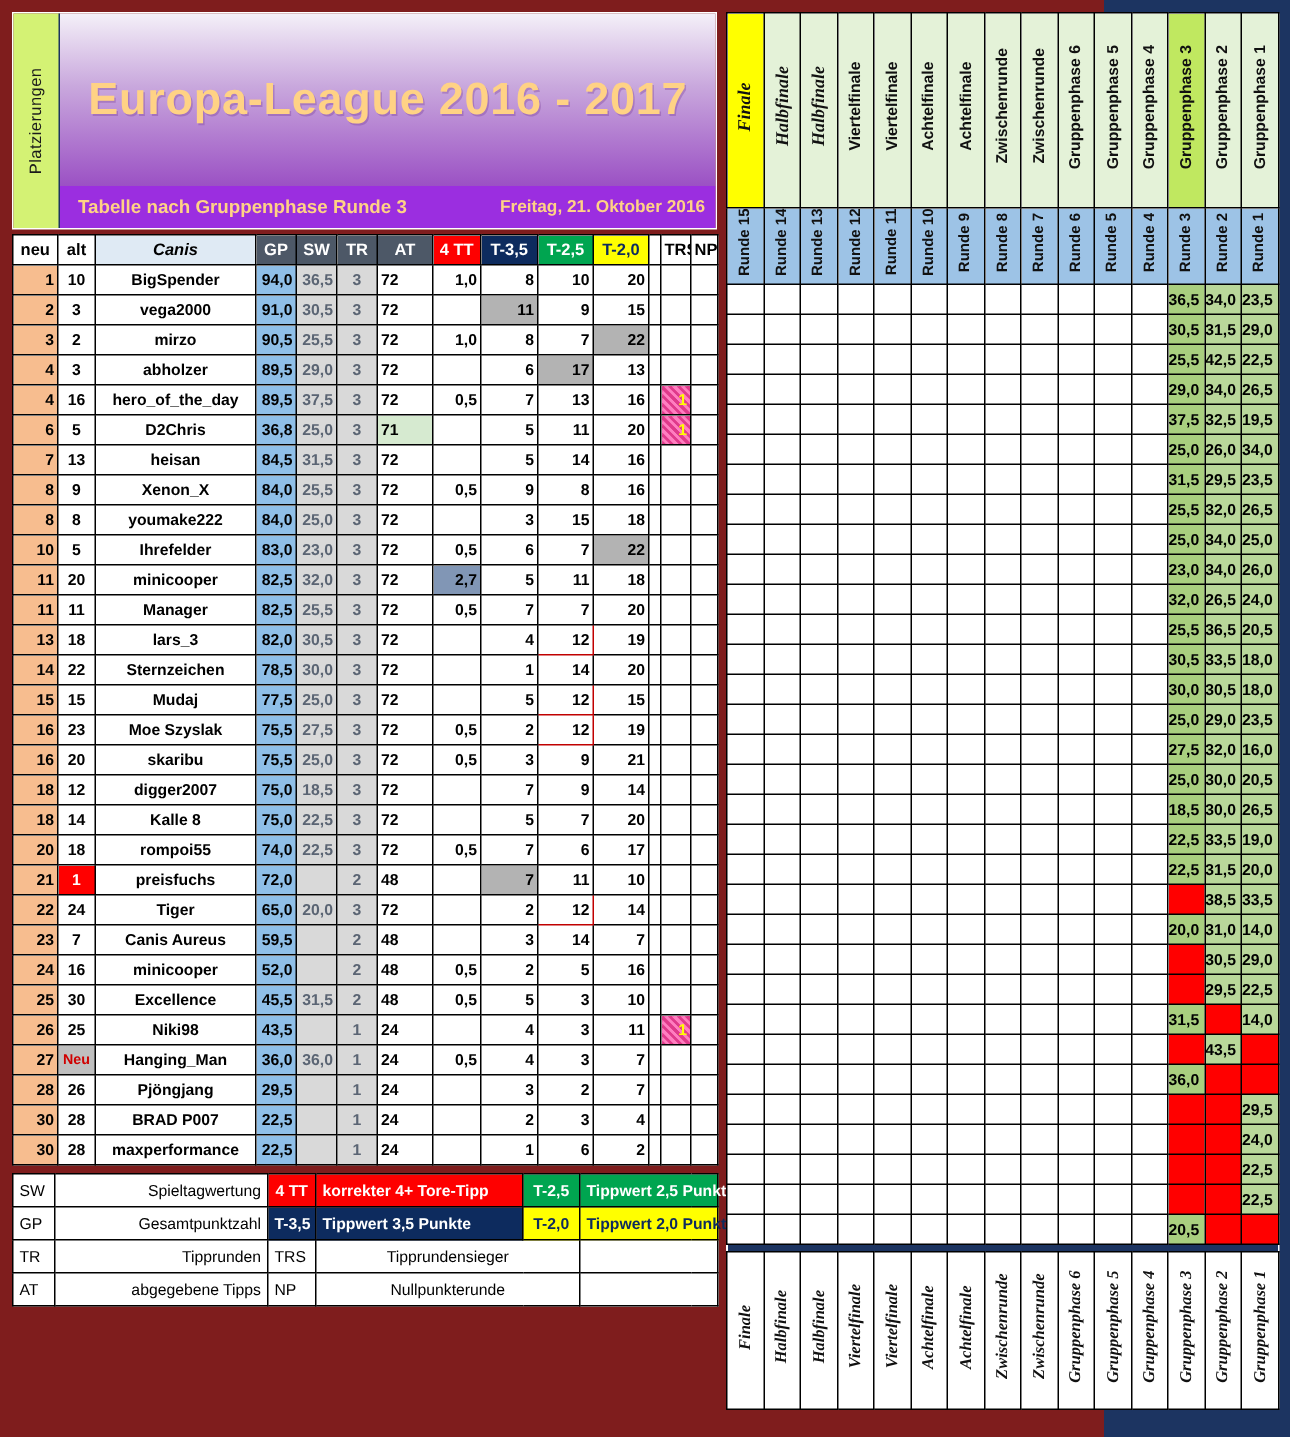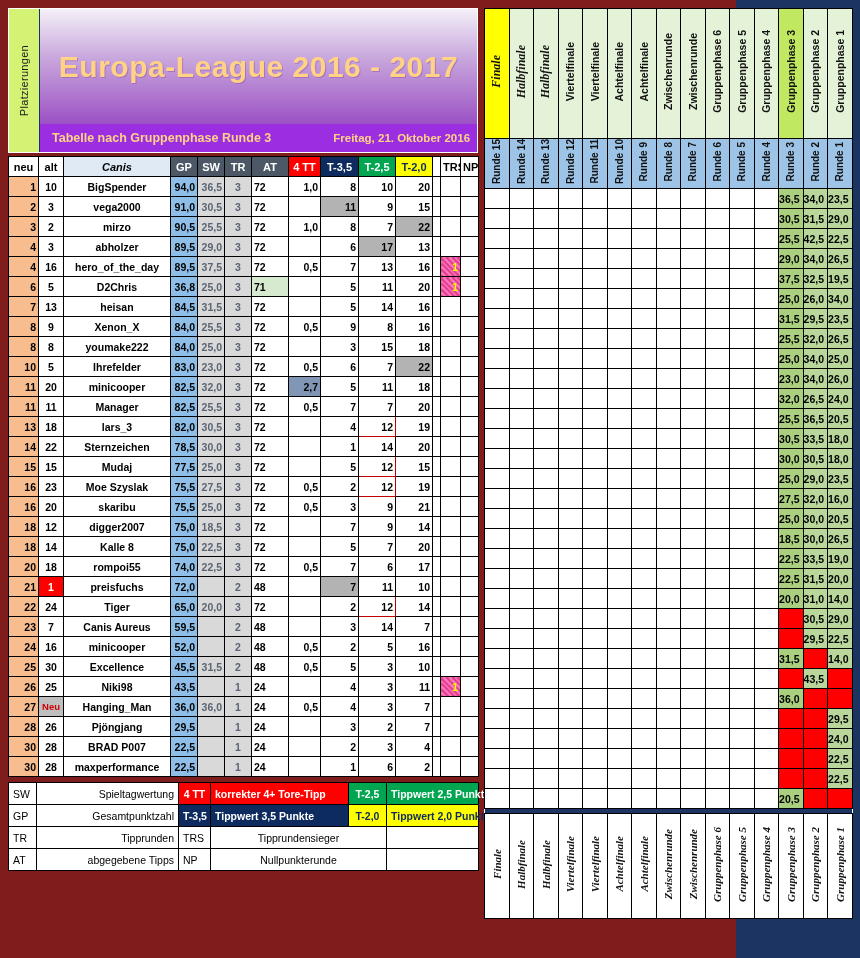--- a/index.html
+++ b/index.html
@@ -1074,20 +1074,37 @@
             <td class="rt-cell"></td>
             <td class="rt-cell"></td>
             <td class="rt-cell"></td>
             <td class="rt-cell"></td>
             <td class="rt-cell"></td>
             <td class="rt-cell"></td>
             <td class="rt-cell"></td>
             <td class="rt-cell"></td>
             <td class="rt-cell"></td>
             <td class="rt-cell"></td>
+            <td class="rt-cell red"></td>
+            <td class="rt-cell val">38,5</td>
+            <td class="rt-cell val">33,5</td>
+          </tr>
+          <tr>
+            <td class="rt-cell"></td>
+            <td class="rt-cell"></td>
+            <td class="rt-cell"></td>
+            <td class="rt-cell"></td>
+            <td class="rt-cell"></td>
+            <td class="rt-cell"></td>
+            <td class="rt-cell"></td>
+            <td class="rt-cell"></td>
+            <td class="rt-cell"></td>
+            <td class="rt-cell"></td>
+            <td class="rt-cell"></td>
+            <td class="rt-cell"></td>
             <td class="rt-cell val hl">20,0</td>
             <td class="rt-cell val">31,0</td>
             <td class="rt-cell val">14,0</td>
           </tr>
           <tr>
             <td class="rt-cell"></td>
             <td class="rt-cell"></td>
             <td class="rt-cell"></td>
             <td class="rt-cell"></td>
             <td class="rt-cell"></td>

